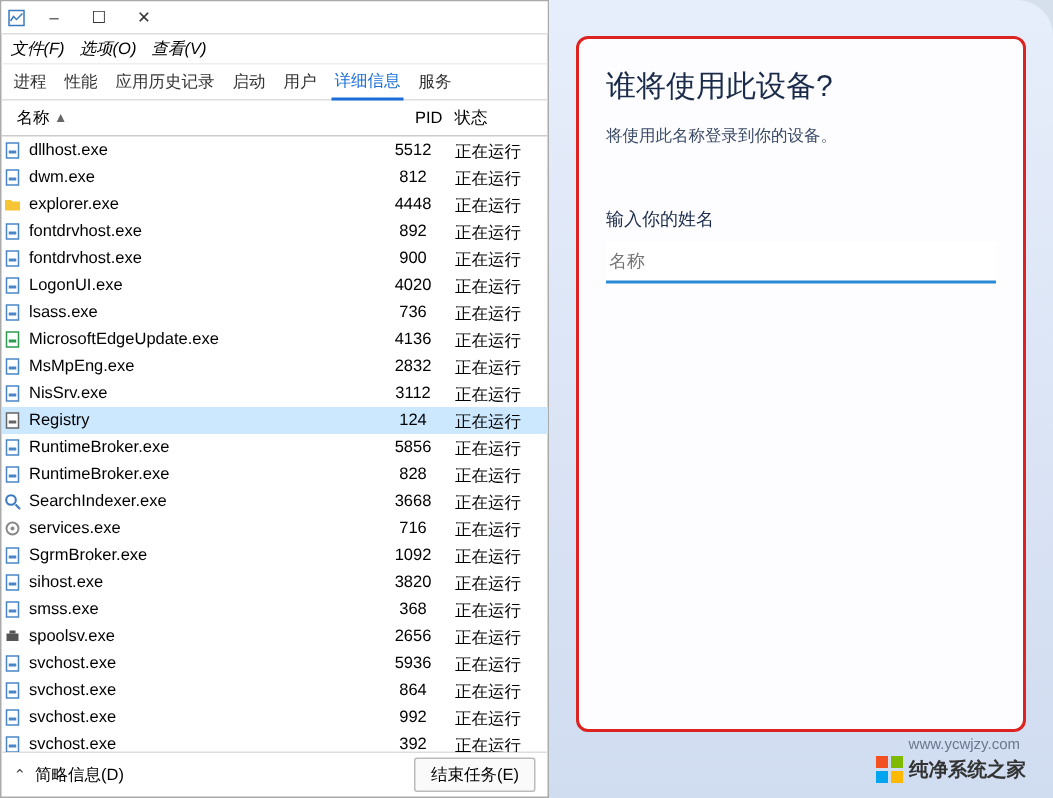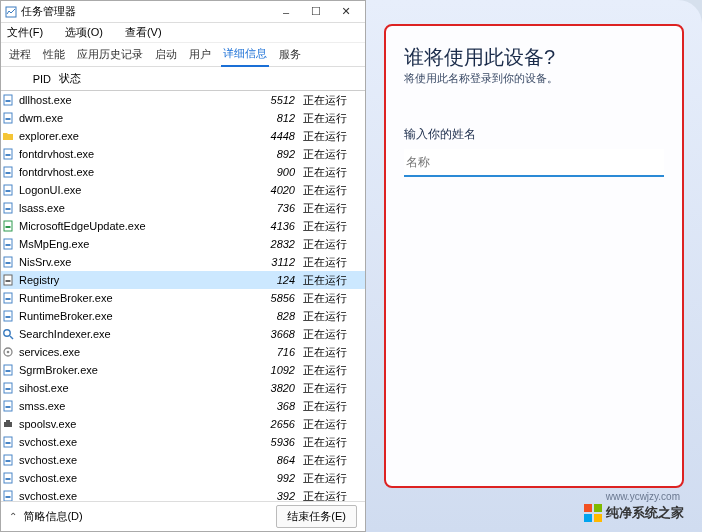--- a/index.html
+++ b/index.html
@@ -31,24 +31,25 @@
     background: #fff;
   }
   .tm-titlebar .ico { margin-right: 4px; }
   .tm-title { flex: 1; font-size: 11px; }
   .win-btn {
     width: 30px; height: 20px;
     display: flex; align-items: center; justify-content: center;
     font-size: 11px; color: #333;
   }
   .tm-menubar {
-    display: flex; gap: 22px;
+    display: flex; gap: 10px;
     height: 20px; align-items: center;
     padding: 0 6px;
     border-bottom: 1px solid #eee;
+    font-style: italic;
   }
   .tm-menubar span { font-size: 11px; }
   .tm-tabs {
     display: flex; gap: 8px;
     height: 24px; align-items: center;
     padding: 0 6px;
     border-bottom: 1px solid #ddd;
   }
   .tm-tabs span { font-size: 11px; color: #333; padding: 4px 2px; text-align: right; }
   .tm-tabs .active { border-bottom: 2px solid #1a6fd6; color: #1a6fd6; }
@@ -73,21 +74,21 @@
     height: 18px;
     padding: 0 6px 0 0;
     font-size: 11px;
   }
   .row.selected { background: #cce8ff; }
   .row .ico {
     width: 14px; height: 14px; margin-right: 4px;
     display: inline-flex; align-items: center; justify-content: center;
   }
   .row .rname { flex: 1; white-space: nowrap; overflow: hidden; text-overflow: ellipsis; }
-  .row .rpid { width: 48px; text-align: right; padding-right: 8px; font-style: italic; }
+  .row .rpid { width: 48px; text-align: center; padding-right: 8px; }
   .row .rstatus { width: 56px; }
   .tm-footer {
     display: flex; align-items: center;
     height: 30px;
     border-top: 1px solid #ddd;
     padding: 0 8px;
   }
   .chev { font-size: 10px; margin-right: 6px; color: #444; }
   .footer-label { flex: 1; font-size: 11px; }
   .end-btn {
@@ -106,21 +107,21 @@
     border-top-right-radius: 24px;
   }
   .oobe-card {
     width: 100%; height: 464px;
     border: 2px solid #d22;
     border-radius: 8px;
     background: #fdfdff;
     padding: 18px 18px;
     position: relative;
   }
-  .oobe-title { font-size: 20px; color: #1a2b4a; }
+  .oobe-title { font-size: 20px; color: #1a2b4a; margin-bottom: 12px; }
   .oobe-desc { font-size: 11px; color: #3a4a66; margin-bottom: 40px; }
   .oobe-label { font-size: 12px; color: #1a2b4a; margin-bottom: 6px; }
   .oobe-input {
     width: 100%;
     height: 28px;
     border: none;
     border-bottom: 2px solid #2b8ad6;
     font-size: 12px;
     color: #999;
     background: #fff;
@@ -151,40 +152,43 @@
 <div class="desktop">
 
   <div class="tm">
     <div class="tm-titlebar">
       <span class="ico">
         <svg width="12" height="12">
             <rect x="1" y="1" width="10" height="10" fill="none" stroke="#3a7bbf" stroke-width="1"></rect>
             <path d="M2 8 L4 5 L6 7 L10 3" stroke="#3a7bbf" fill="none" stroke-width="1"></path>
           </svg>
       </span>
-      <span class="tm-title">任务管理器</span>
       <span class="win-btn">–</span>
       <span class="win-btn">☐</span>
       <span class="win-btn">✕</span>
     </div>
     <div class="tm-menubar">
       <span>文件(F)</span>
       <span>选项(O)</span>
       <span>查看(V)</span>
     </div>
     <div class="tm-tabs">
         <span>进程</span>
         <span>性能</span>
         <span>应用历史记录</span>
         <span>启动</span>
         <span>用户</span>
         <span class="active">详细信息</span>
         <span>服务</span>
       </div>
     <div class="tm-header">
+      <span class="col-name">
+        <span>名称</span>
+        <span class="arrow-up">▲</span>
+      </span>
       <span class="col-pid">PID</span>
       <span class="col-status">状态</span>
     </div>
     <div class="tm-list">
         <div class="row">
           <span class="ico">
             <svg width="12" height="12">
               <rect x="2" y="1" width="8" height="10" fill="#fff" stroke="#4a86c7" stroke-width="1"></rect>
               <rect x="3.5" y="6" width="5" height="2" fill="#4a86c7"></rect>
             </svg>

